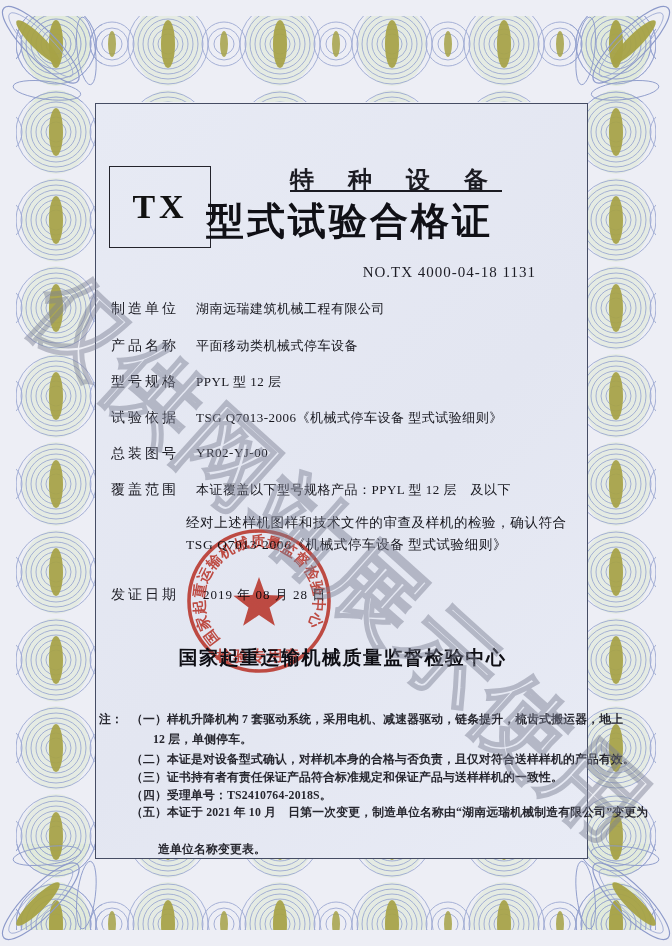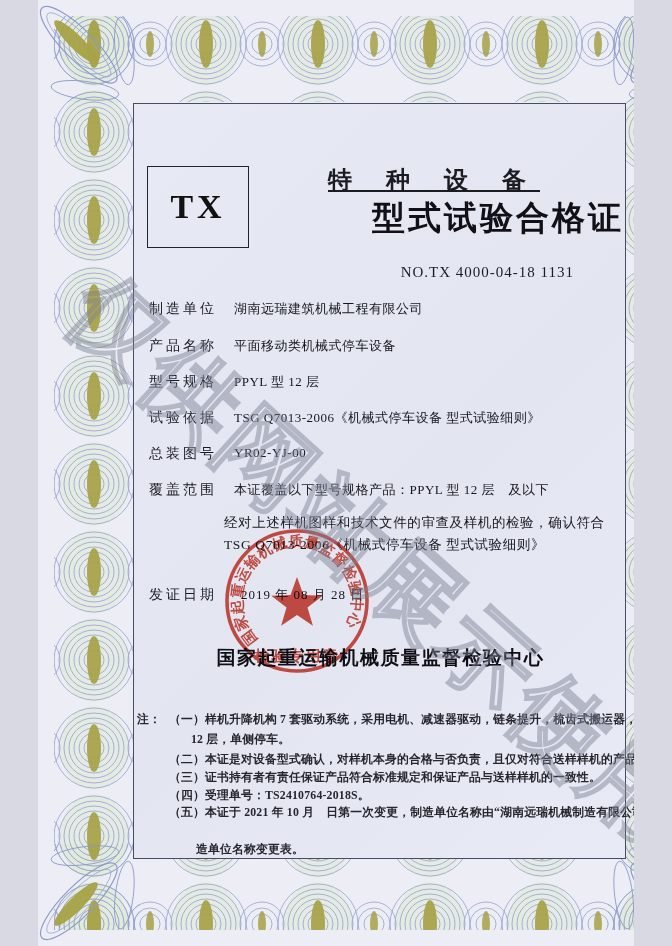--- a/index.html
+++ b/index.html
@@ -1,39 +1,39 @@
 <!DOCTYPE html>
 <html><head>
 <meta charset="utf-8">
 <style>
   html,body{margin:0;padding:0;background:#d8d9e2;}
   #cert{
-    position:relative;width:596px;height:946px;margin:0 auto;
+    position:relative;width:672px;height:946px;margin:0 auto;
     background:#edeef5;overflow:hidden;
     font-family:"Liberation Serif","DejaVu Serif",serif;color:#16161d;
   }
   #border-art{position:absolute;left:0;top:0;z-index:0;}
   .paper{
     position:absolute;left:95px;top:103px;width:493px;height:756px;z-index:2;
     background:linear-gradient(135deg,#e7eaf4 0%,#e3e6f1 55%,#e8ebf5 100%);
     border:1.4px solid #454c63;box-sizing:border-box;
   }
   .tx-box{
     position:absolute;left:13px;top:62px;width:102px;height:82px;
     border:1.6px solid #23232b;box-sizing:border-box;
     display:flex;align-items:center;justify-content:center;
     font-weight:bold;font-size:34px;letter-spacing:4px;color:#111;
   }
   .supertitle{
     position:absolute;left:120px;top:60px;width:360px;text-align:center;
     font-size:24px;letter-spacing:14px;font-weight:bold;color:#1b1b22;text-decoration:underline;
   }
   .main-title{
-    position:absolute;left:110px;top:92px;width:380px;text-align:right;
-    font-size:33px;font-weight:bold;letter-spacing:3px;color:#101016;
+    position:absolute;left:110px;top:92px;width:380px;text-align:left;
+    font-size:38px;font-weight:bold;letter-spacing:3px;color:#101016;
   }
   .cert-no{
     position:absolute;left:110px;top:160px;width:330px;text-align:right;
     font-size:15px;letter-spacing:1px;color:#1c1c24;font-family:Liberation Serif, serif;
   }
   .field-row{position:absolute;left:0;width:493px;height:20px;font-size:13px;}
   .field-label{
     position:absolute;left:15px;top:0;font-size:14px;letter-spacing:3px;
     color:#1a1a22;white-space:nowrap;
   }

